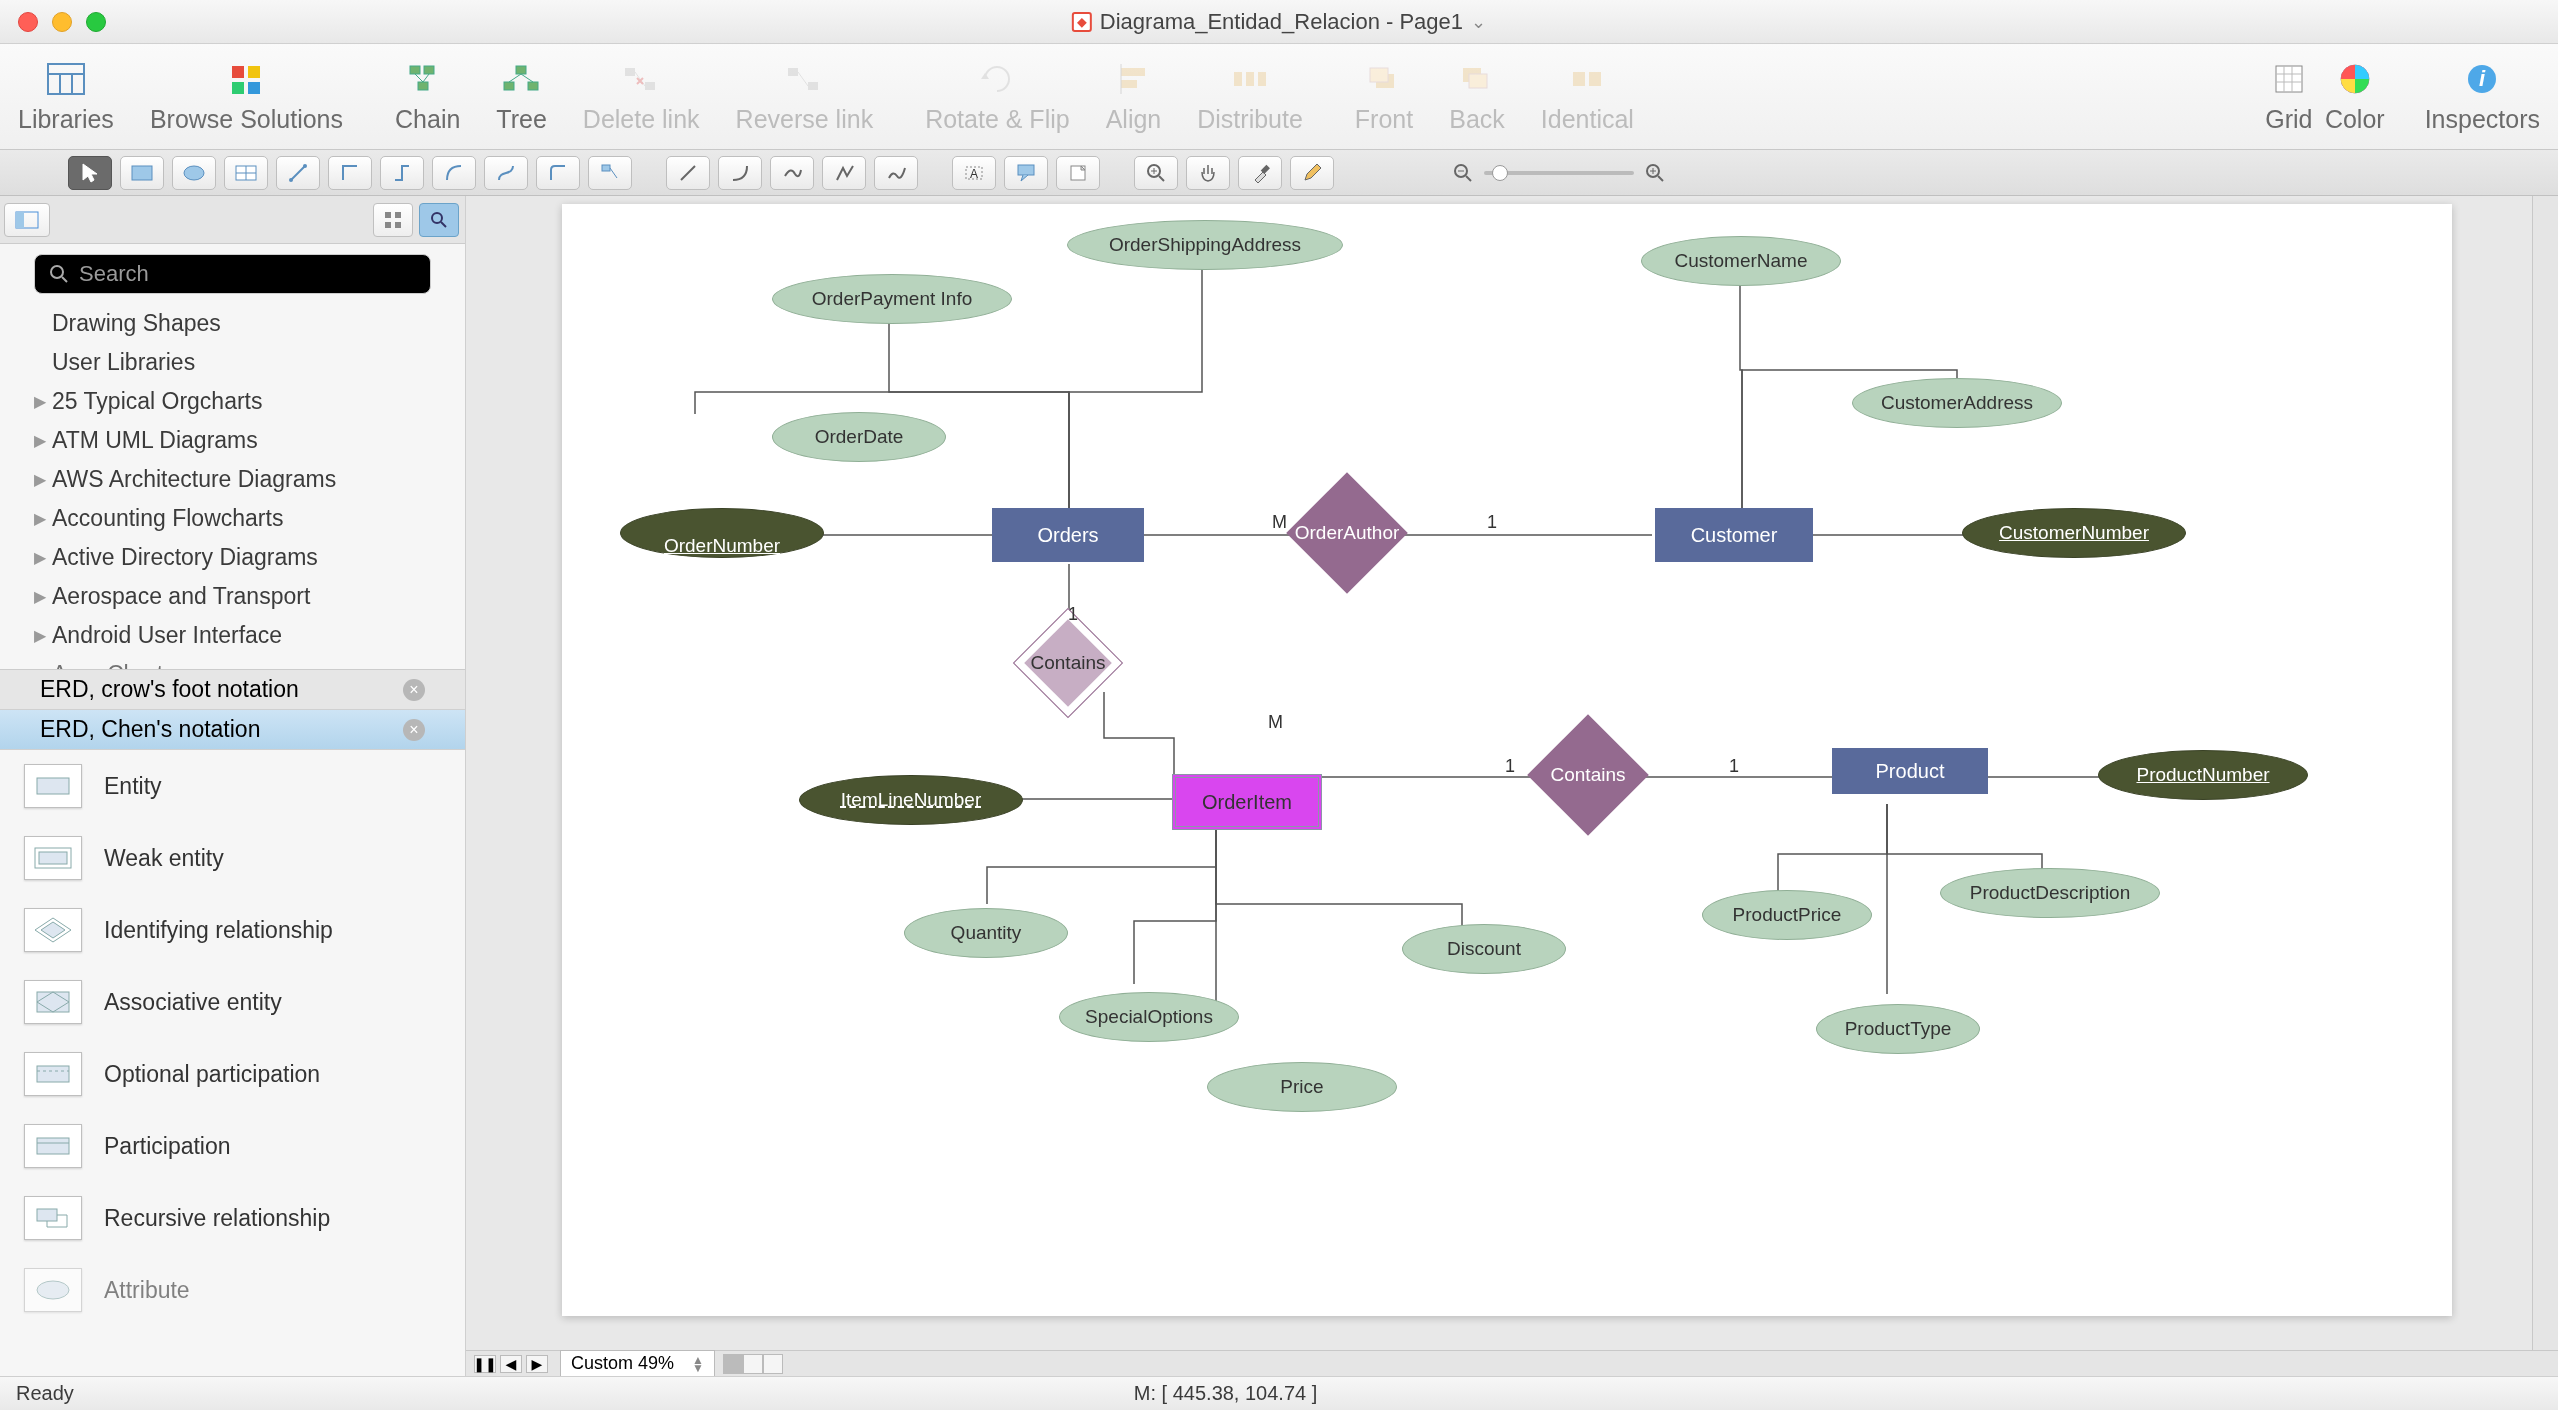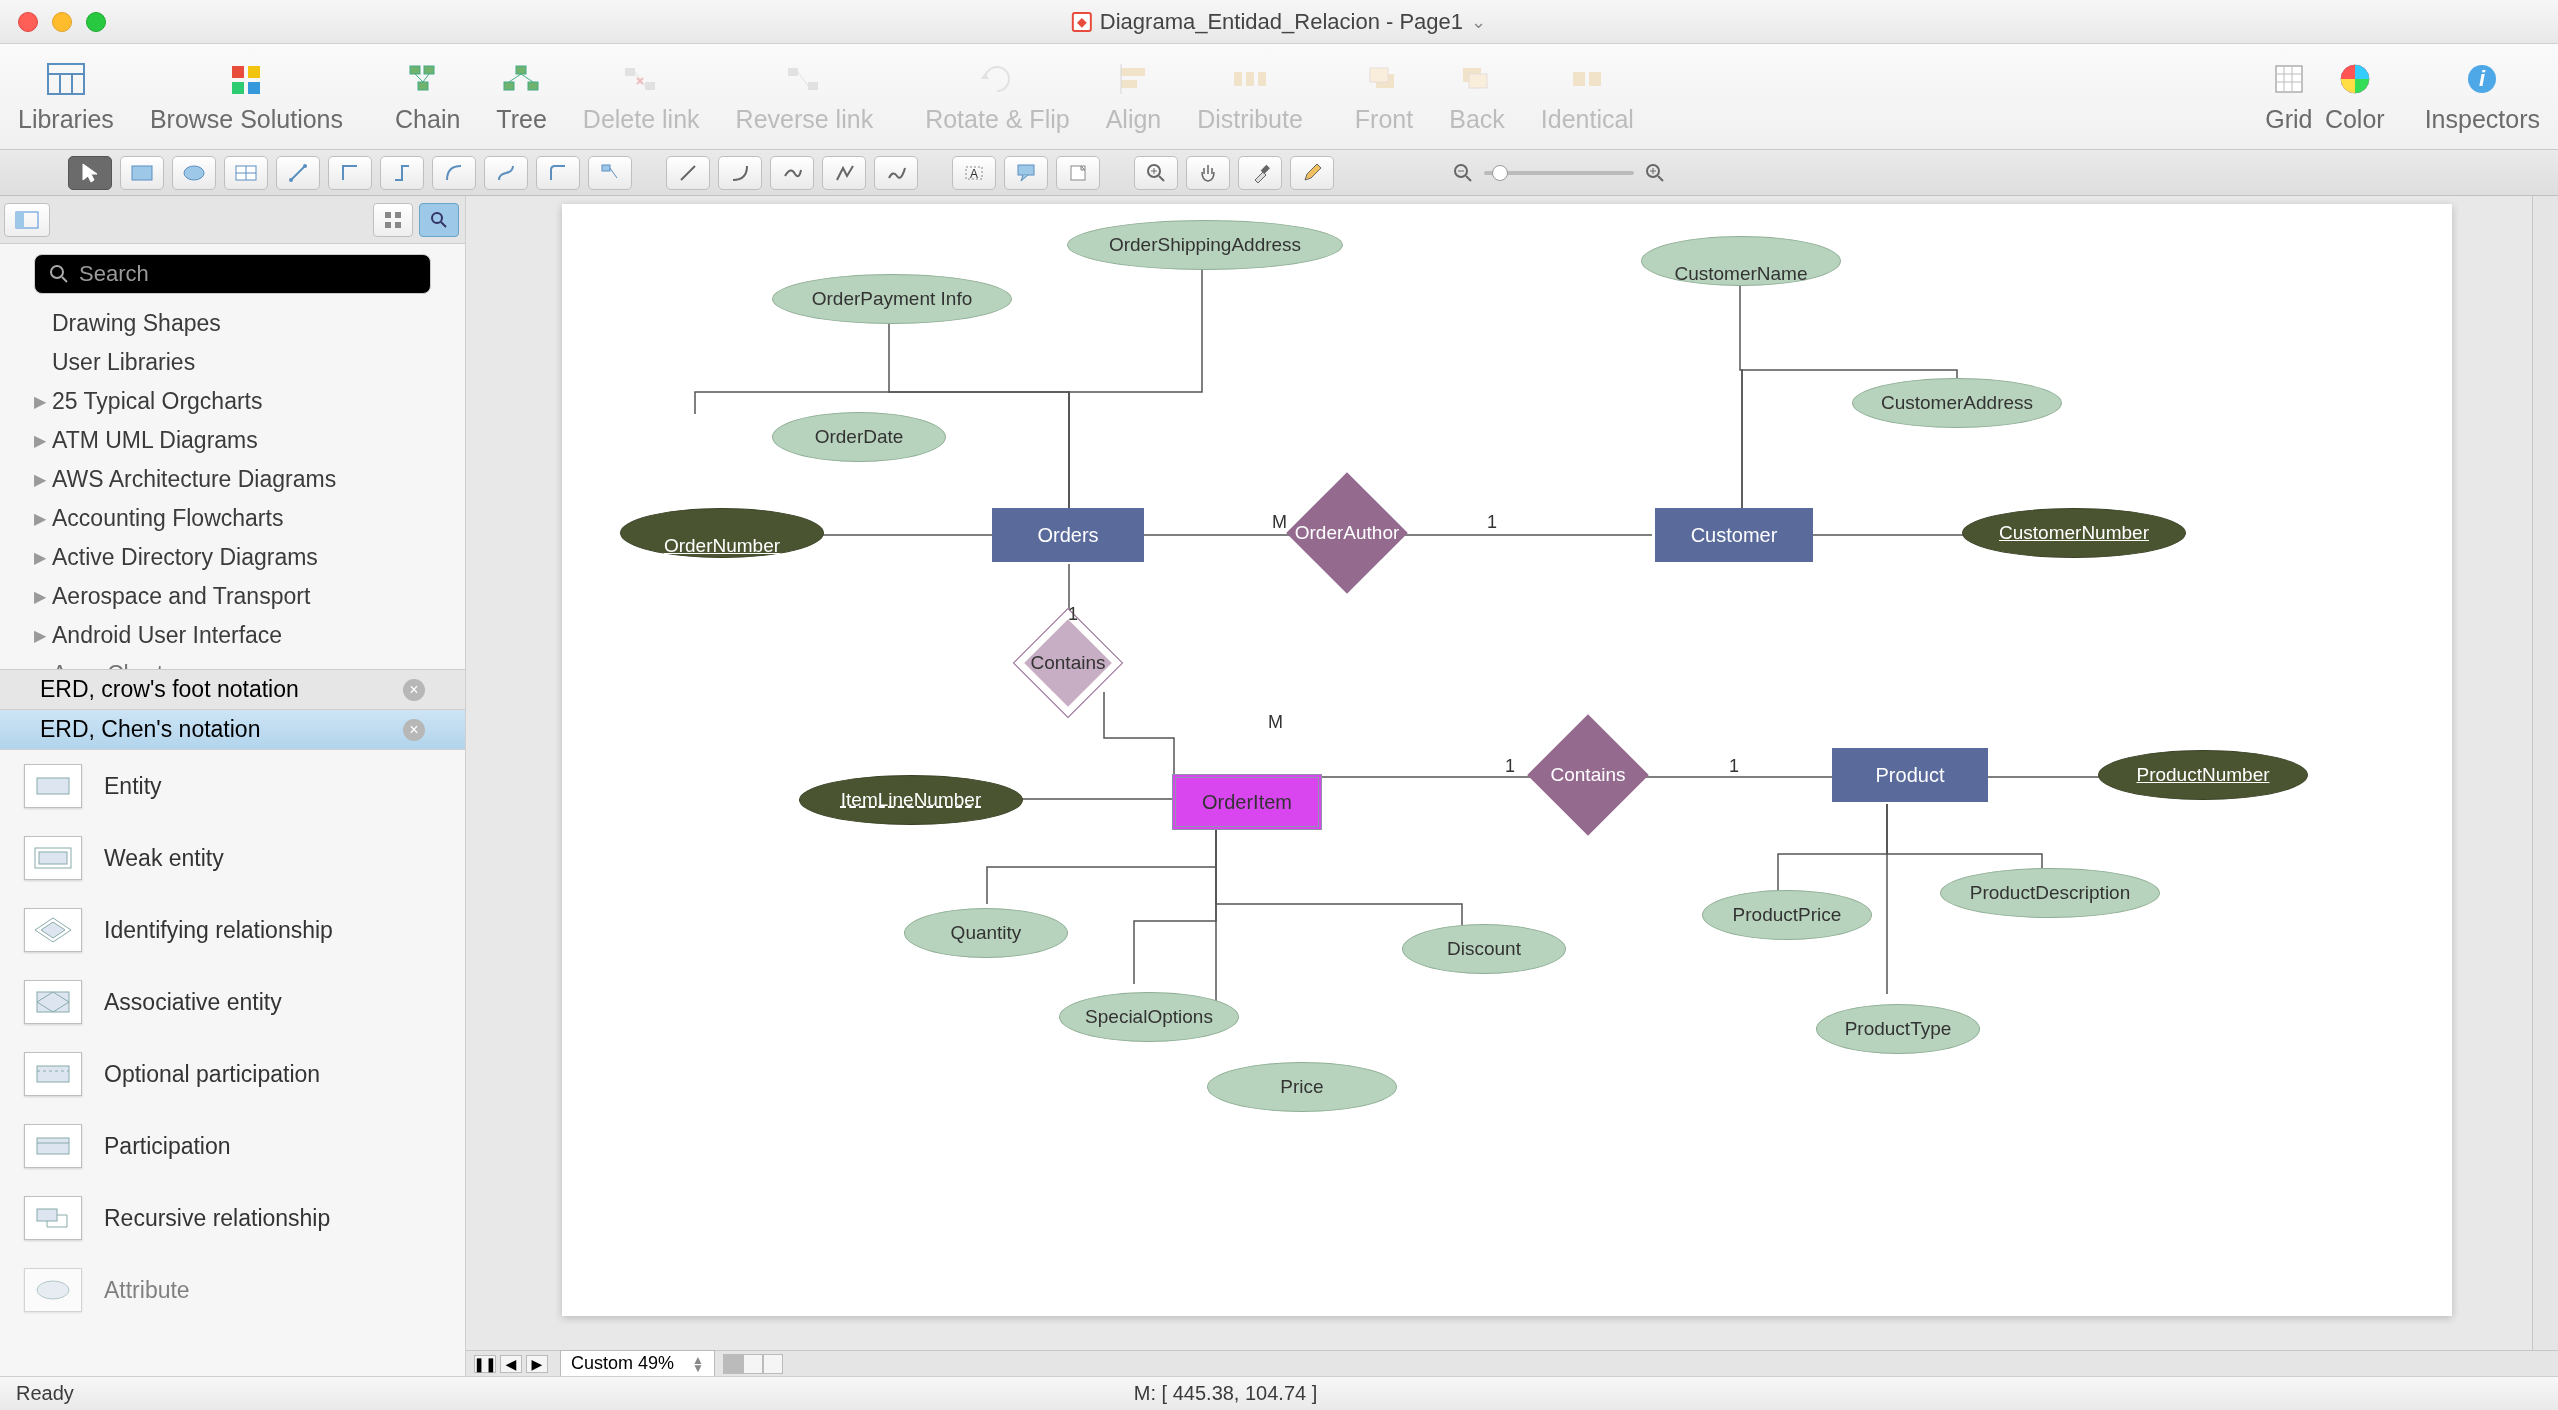--- a/index.html
+++ b/index.html
@@ -630,21 +630,21 @@
           <path d="M 1325 600 L 1325 740 L 1325 790"></path>
         </g>
       </svg>
 
       <div class="entity" style="left:430px; top:304px; width:152px; height:54px;">
           <span>Orders</span>
         </div>
       <div class="entity" style="left:1093px; top:304px; width:158px; height:54px;">
           <span>Customer</span>
         </div>
-      <div class="entity" style="left:1270px; top:544px; width:156px; height:54px;">
+      <div class="entity" style="left:1270px; top:544px; width:156px; height:46px;">
           <span>Product</span>
         </div>
       <div class="weak-entity" style="left:610px; top:570px; width:150px; height:56px;">
           <span>OrderItem</span>
         </div>
 
       <div class="relation" style="left:742px; top:286px;">
         <div class="diamond" style="left:0; top:0; width:86px; height:86px; background:#946a8f;"></div>
         <div class="rlabel" style="left:43px; top:43px;">OrderAuthor</div>
       </div>
@@ -663,21 +663,21 @@
         </div>
       <div class="attr" style="left:210px; top:70px; width:240px; height:50px;">
           <span>OrderPayment Info</span>
         </div>
       <div class="attr" style="left:505px; top:16px; width:276px; height:50px;">
           <span>OrderShippingAddress</span>
         </div>
       <div class="keyattr" style="left:58px; top:304px; width:204px; height:50px;align-items:flex-end;">
           <span>OrderNumber</span>
         </div>
-      <div class="attr" style="left:1079px; top:32px; width:200px; height:50px;align-items:flex-end;">
+      <div class="attr" style="left:1079px; top:32px; width:200px; height:50px;">
           <span>CustomerName</span>
         </div>
       <div class="attr" style="left:1290px; top:174px; width:210px; height:50px;">
           <span>CustomerAddress</span>
         </div>
       <div class="keyattr" style="left:1400px; top:304px; width:224px; height:50px;">
           <span>CustomerNumber</span>
         </div>
       <div class="keyattr" style="left:237px; top:571px; width:224px; height:50px; text-decoration-style:dashed;">
           <span style="text-decoration:underline; text-decoration-style:dashed;">ItemLineNumber</span>

